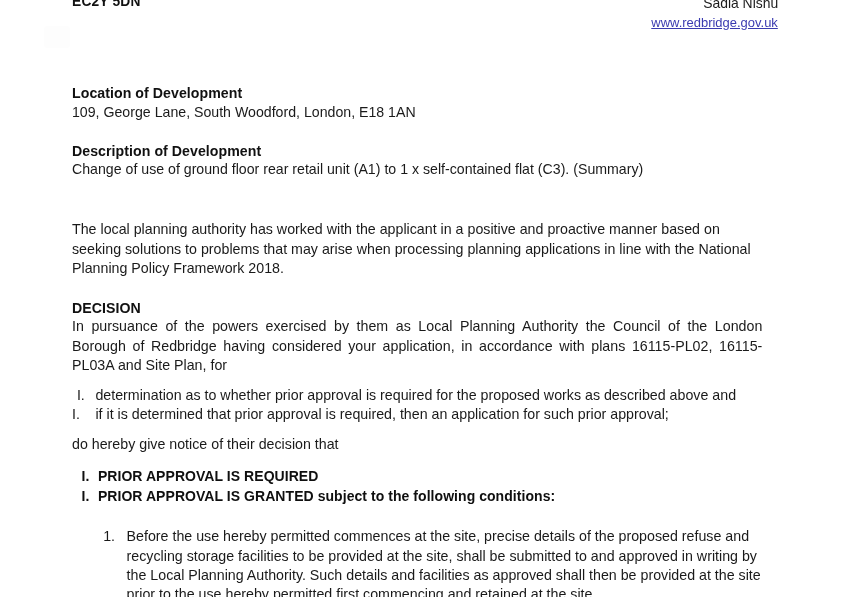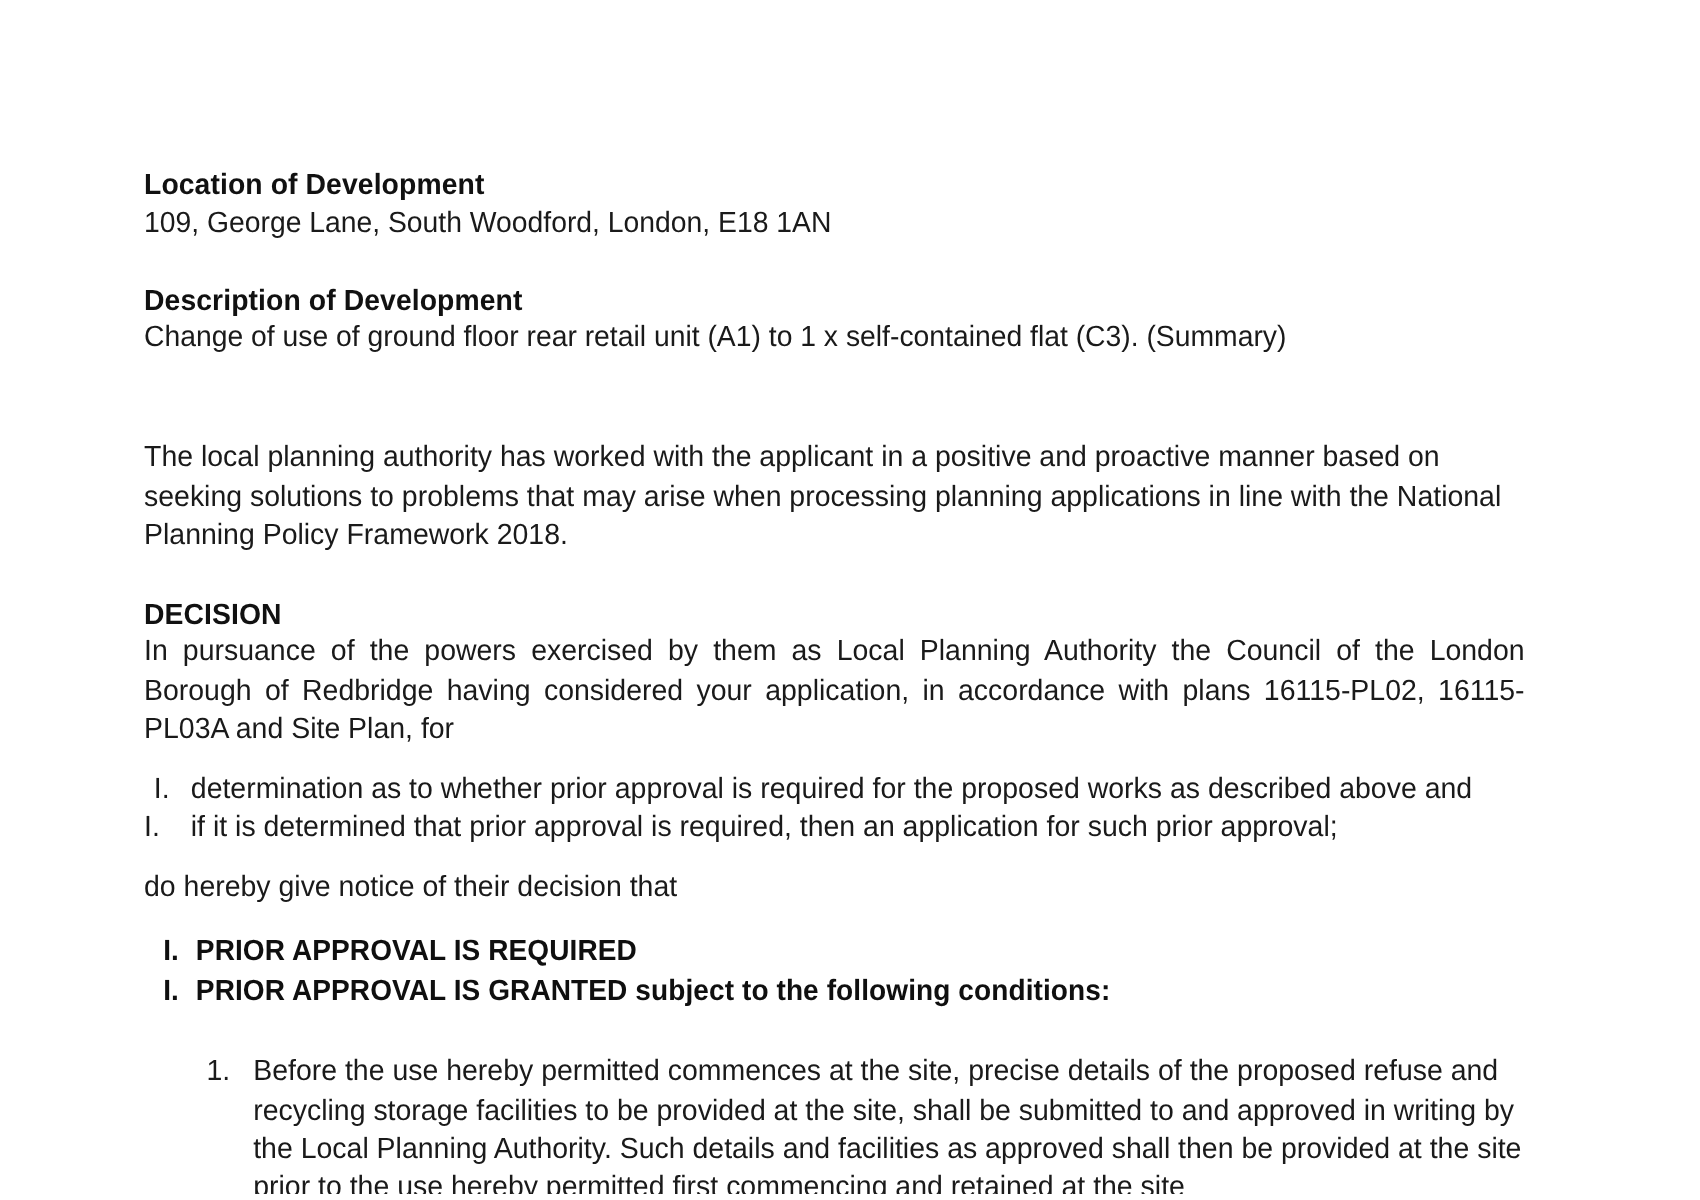--- a/index.html
+++ b/index.html
@@ -190,20 +190,26 @@
     width: 850px;
     height: 3px;
     background: #ffffff;
   }
 </style>
 </head>
 <body>
 
 <div class="page">
 
+  <div class="header">
+    <div class="postcode">EC2Y 5DN</div>
+    <div class="officer-name">Sadia Nishu</div>
+    <a class="council-link">www.redbridge.gov.uk</a>
+    <div class="smudge"></div>
+  </div>
 
   <div class="content">
 
     <div class="h-bold">Location of Development</div>
     <div class="line">109, George Lane, South Woodford, London, E18 1AN</div>
 
     <div class="gap-md"></div>
 
     <div class="h-bold">Description of Development</div>
     <div class="line">Change of use of ground floor rear retail unit (A1) to 1 x self-contained flat (C3). (Summary)</div>

